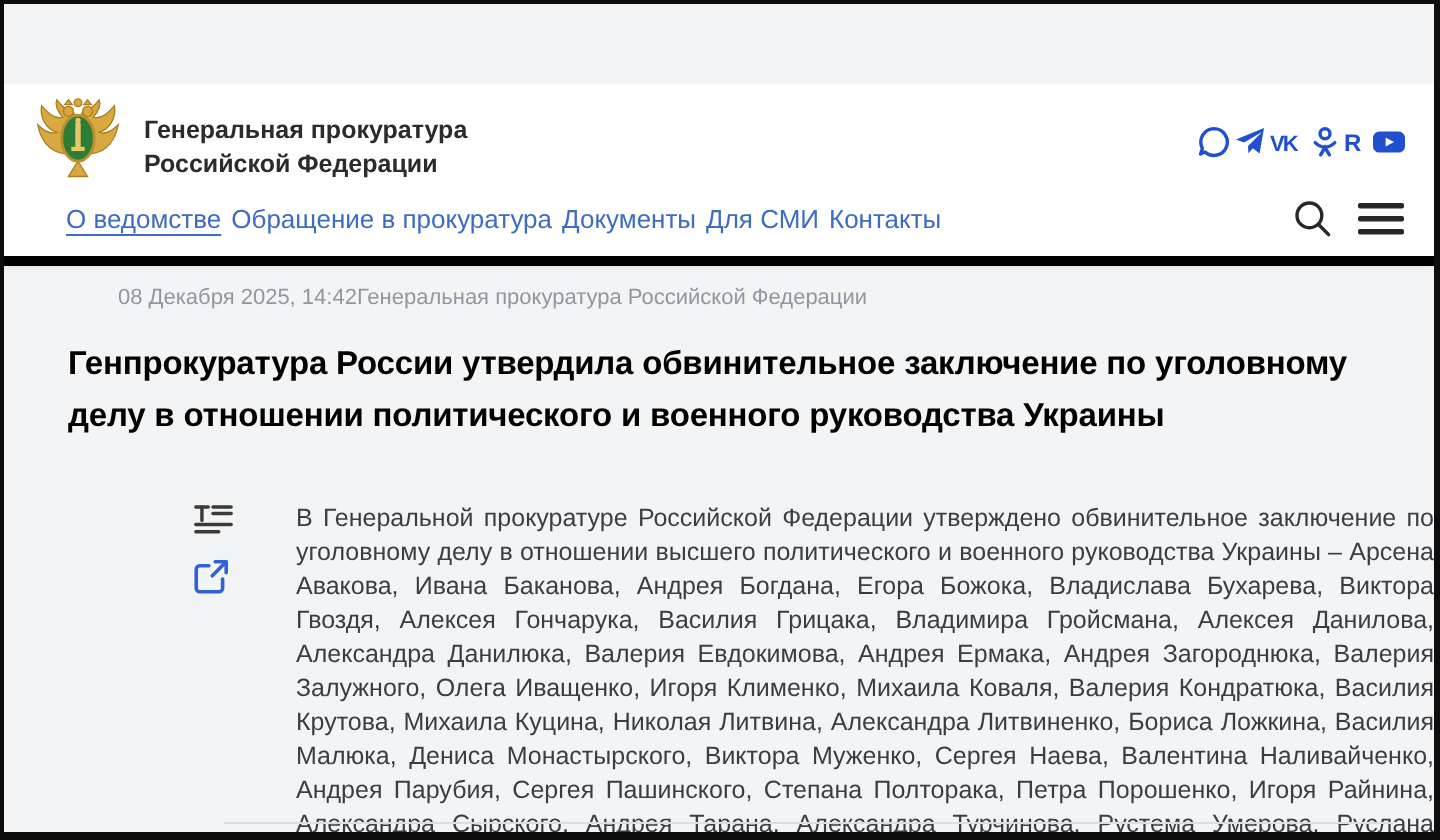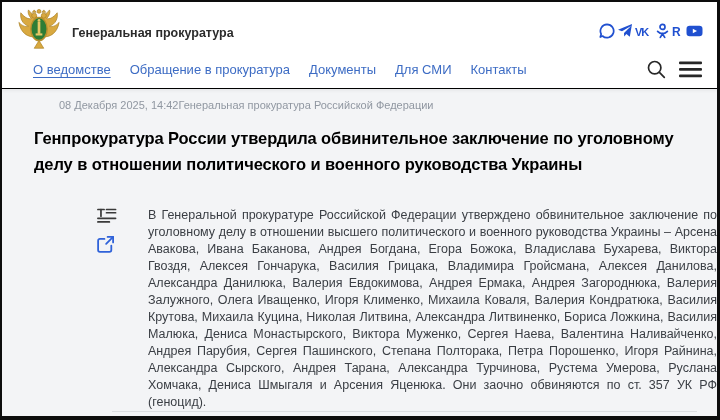--- a/index.html
+++ b/index.html
@@ -2,26 +2,26 @@
 <html><head>
 <meta charset="utf-8">
 <style>
   html,body{margin:0;padding:0;background:#fff;}
   .frame{
     box-sizing:border-box;width:720px;height:420px;overflow:hidden;position:relative;
     border:2px solid #0d0d0d;border-right-width:3px;border-bottom-width:4px;
     background:#f3f4f6;font-family:"Liberation Sans",sans-serif;
   }
   
-  .header{position:relative;background:#ffffff;height:86px;border-bottom:1px solid #000000;box-shadow:0 2px 3px rgba(0,0,0,.05);}
+  .header{position:relative;background:#ffffff;height:86px;border-bottom:5px solid #000000;box-shadow:0 2px 3px rgba(0,0,0,.05);margin-top:40px;}
   .brand{position:absolute;left:14px;top:6px;display:flex;align-items:center;gap:10px;cursor:pointer;}
   .brand-text{font-size:12.5px;font-weight:bold;color:#2b2b2b;line-height:17px;}
   .social{position:absolute;right:14px;top:21px;display:flex;gap:2px;}
   .social span{display:inline-flex;cursor:pointer;}
-  .nav{position:absolute;left:31px;bottom:11px;display:flex;gap:19px;font-size:13px;white-space:nowrap;}
+  .nav{position:absolute;left:31px;bottom:11px;display:flex;gap:5px;font-size:13px;white-space:nowrap;}
   .nav a{color:#3d6cc4;text-decoration:none;cursor:pointer;}
   .nav a.active{text-decoration:underline;text-underline-offset:3px;}
   .hdr-icons{position:absolute;right:15px;bottom:9px;display:flex;align-items:center;gap:13px;}
   .hdr-icons span{display:inline-flex;cursor:pointer;}
   
   .meta{margin:10px 0 0 57px;font-size:11px;color:#9097a1;display:flex;}
   .title{margin:14px 28px 0 32px;max-width:662px;font-size:16.5px;line-height:26px;font-weight:bold;color:#000000;letter-spacing:-.1px;}
   .article{display:flex;margin-top:30px;padding-left:36px;}
   .tools{margin-left:58px;width:52px;display:flex;flex-direction:column;gap:10px;flex:none;}
   .tools span{display:inline-flex;cursor:pointer;}
@@ -49,20 +49,21 @@
               <path d="M27 4.5l2-2.5 2 2.5z"></path>
           </g>
           <ellipse cx="24" cy="22" rx="8.5" ry="12" fill="#2e7d36" stroke="#b8902e" stroke-width="1.5"></ellipse>
           <rect x="22.6" y="14" width="2.8" height="13" fill="#e8c766"></rect>
           <rect x="20.5" y="26.5" width="7" height="2.2" fill="#e8c766"></rect>
           <circle cx="24" cy="12.8" r="1.4" fill="#e8c766"></circle>
         </svg>
       </span>
       <div class="brand-text">
         <div>Генеральная прокуратура</div>
+        <div>Российской Федерации</div>
       </div>
     </div>
 
     <div class="social">
       <span>
         <svg width="16" height="16" viewBox="0 0 16 16">
             <path d="M8 1.3a6.7 6.7 0 1 1-4.5 11.7L1.3 14l.9-2.9A6.7 6.7 0 0 1 8 1.3z" fill="none" stroke="#2050d0" stroke-width="1.7" stroke-linejoin="round"></path>
           </svg>
       </span>
       <span>

